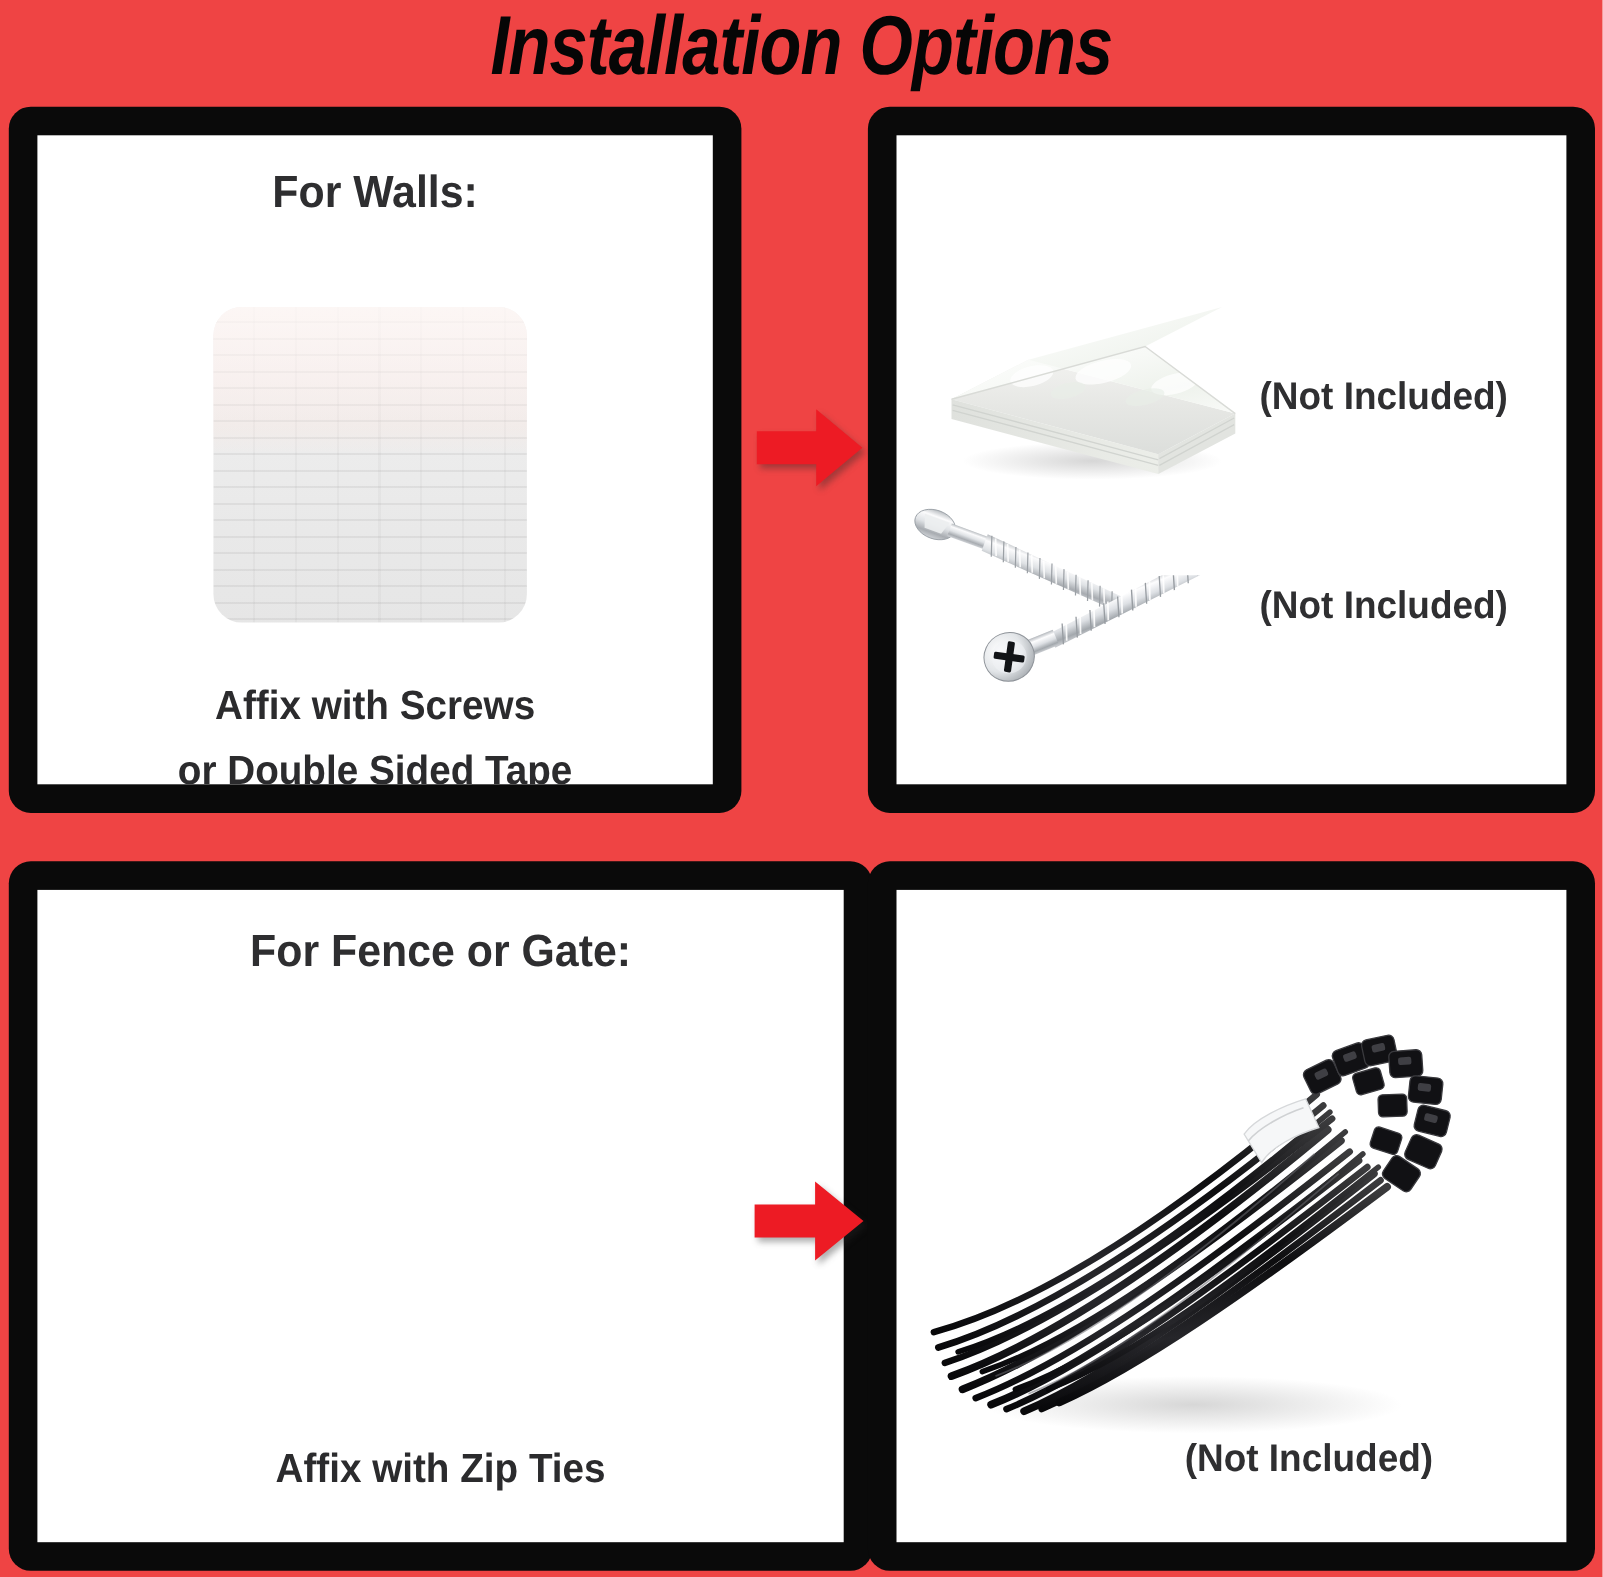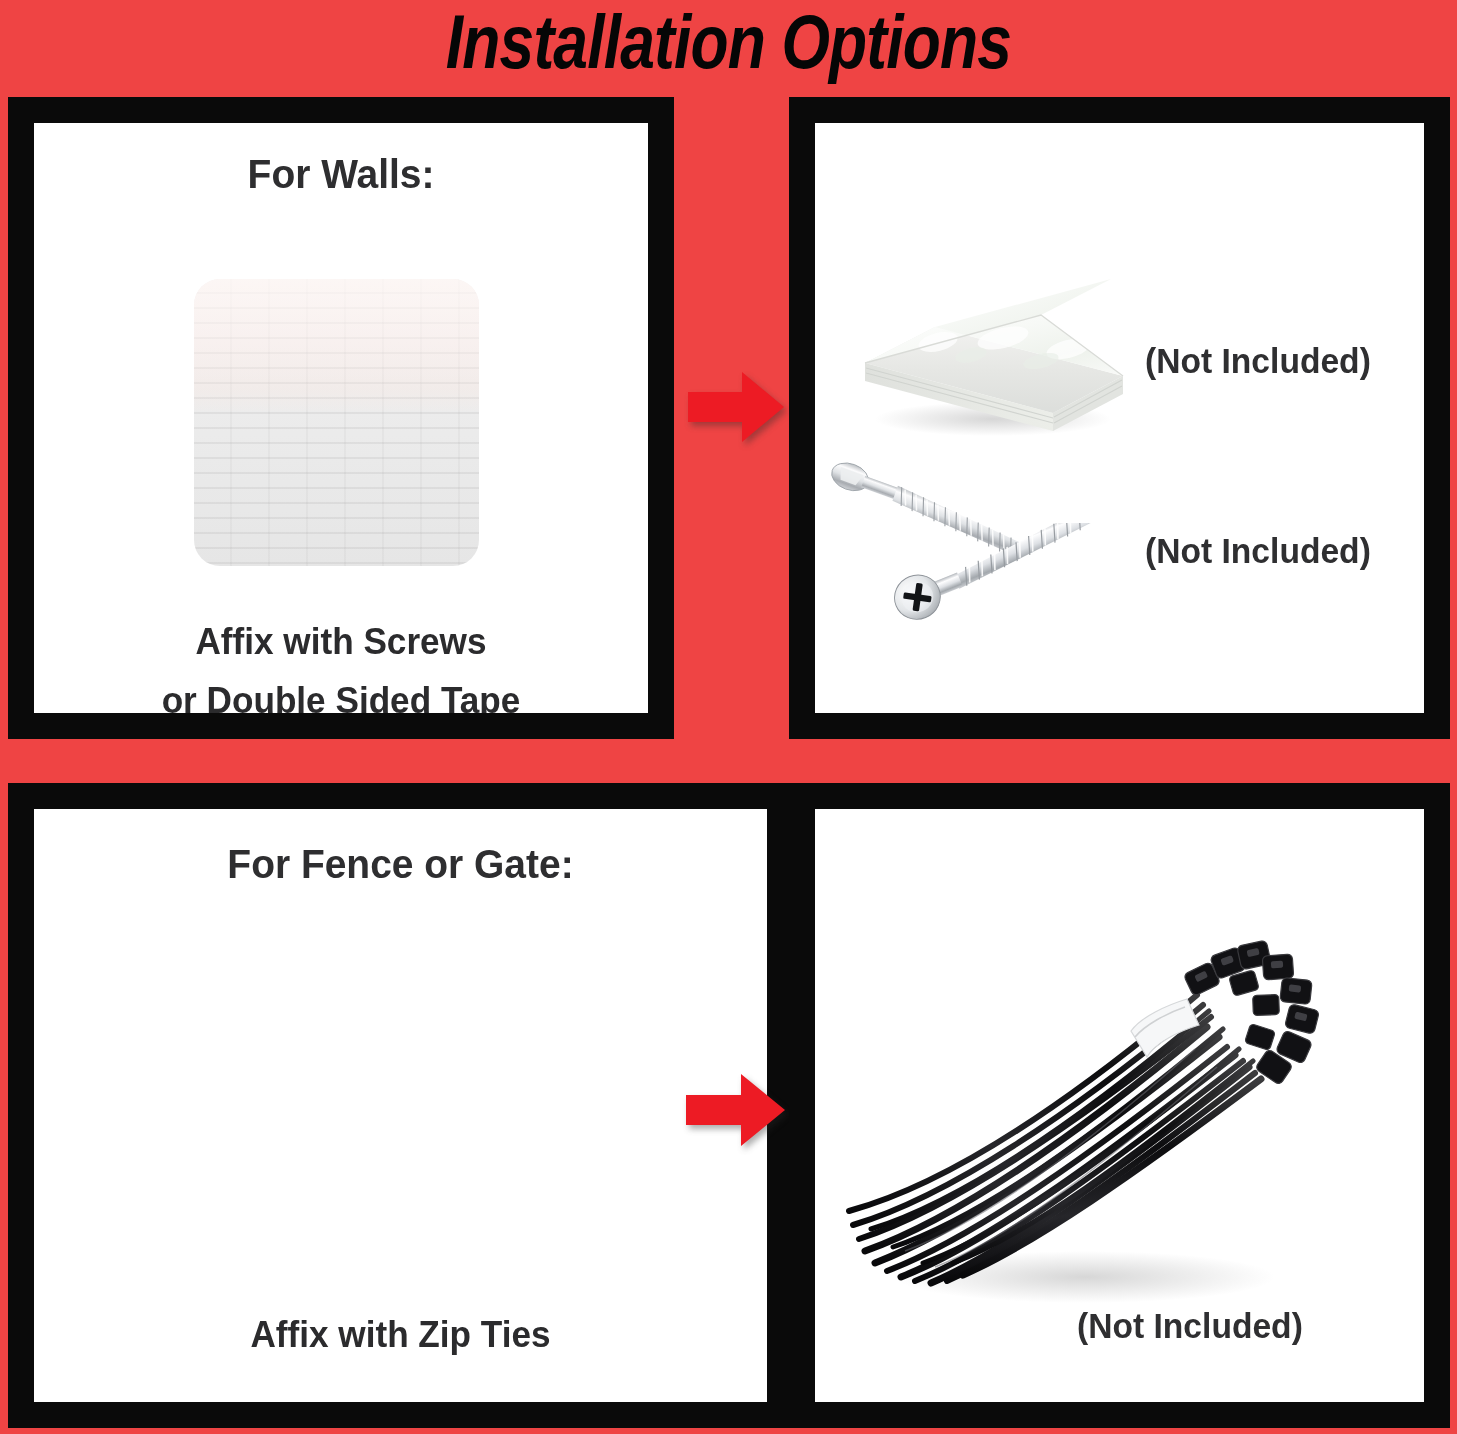--- a/index.html
+++ b/index.html
@@ -35,20 +35,21 @@
     transform: scaleX(0.82);
     transform-origin: center top;
     white-space: nowrap;
   }
 
   
   .panel {
     position: absolute;
     background: #0a0a0a;
     padding: 26px;
+    border-radius: 20px;
   }
   .panel-inner {
     width: 100%;
     height: 100%;
     background: #ffffff;
     position: relative;
     overflow: hidden;
   }
 
   #panel-tl { left: 8px;   top: 97px;  width: 666px; height: 642px; }

